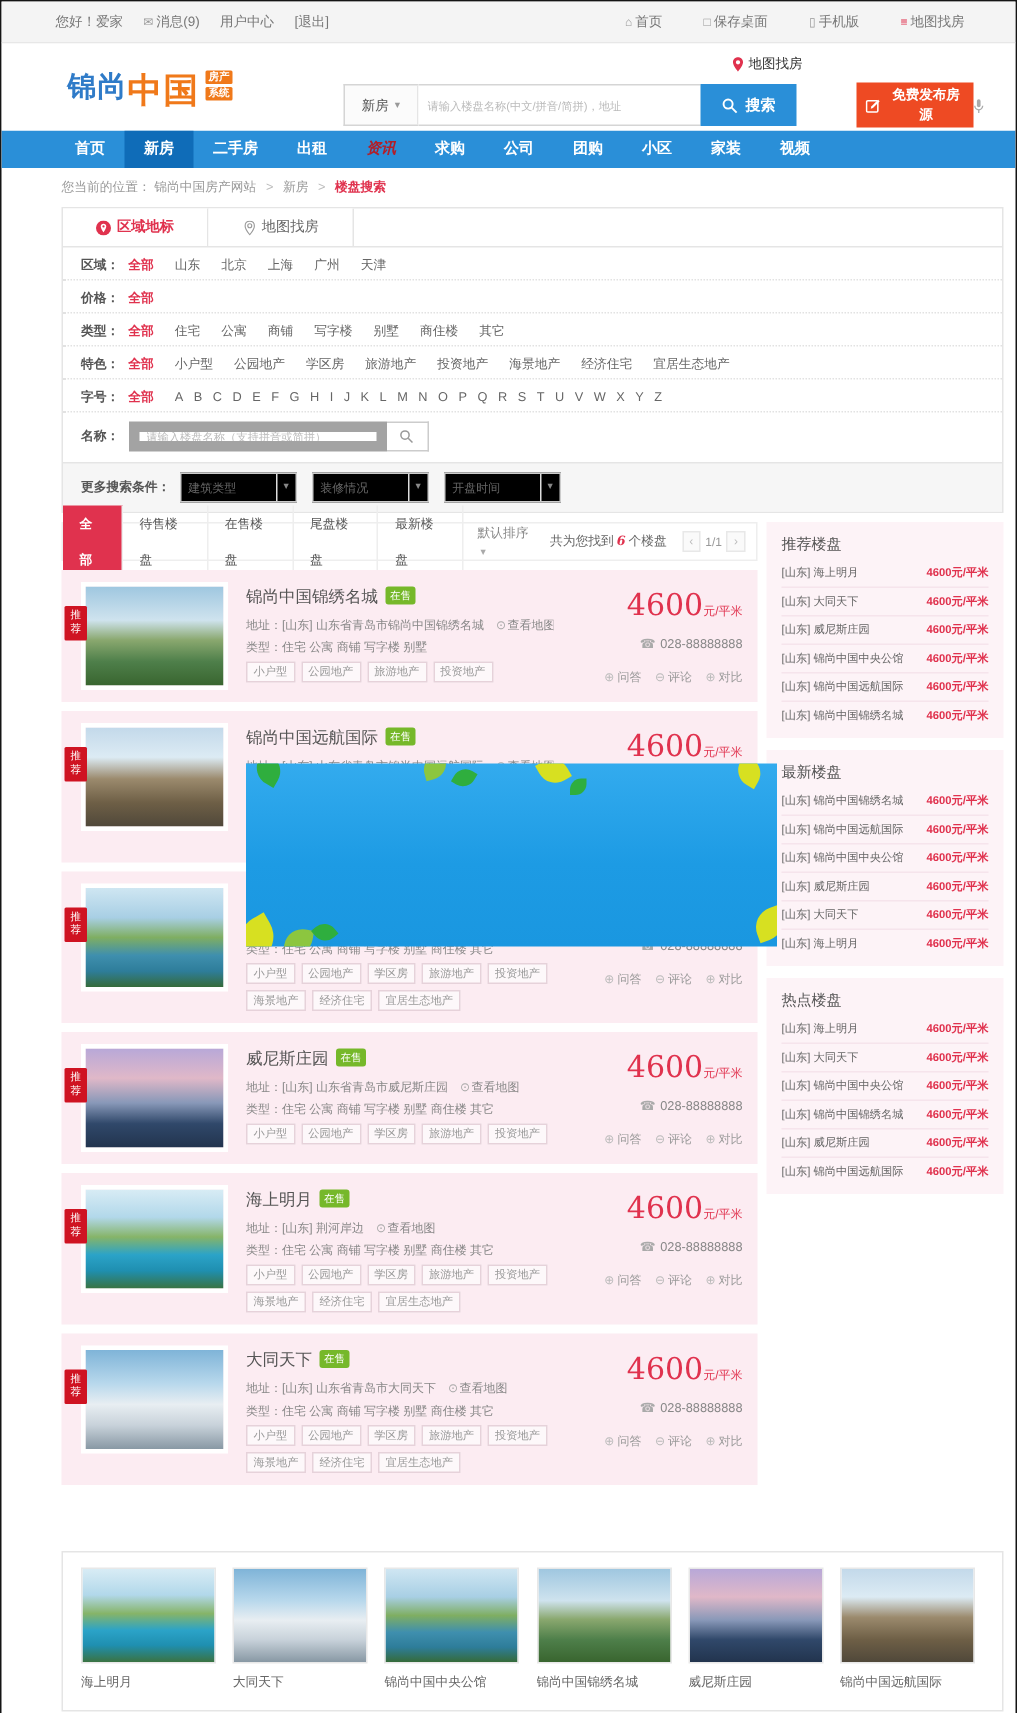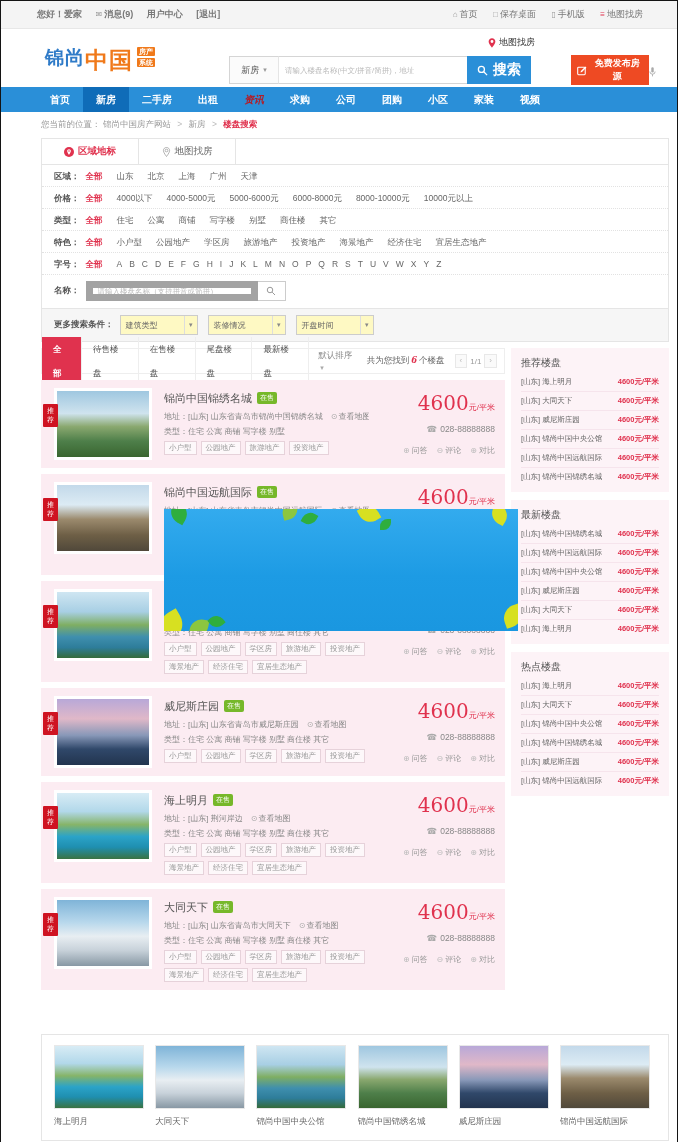--- a/index.html
+++ b/index.html
@@ -5,42 +5,42 @@
   html,body{margin:0;padding:0;background:#fff;}
   .page{position:relative;width:678px;min-height:1140px;border:1px solid #141414;background:#fff;
         font-family:"Liberation Sans","DejaVu Sans",sans-serif;overflow:hidden;box-sizing:border-box;}
   a{text-decoration:none;cursor:pointer;}
   i{font-style:normal;}
 
   
   .topbar{height:27px;background:#f4f4f4;border-bottom:1px solid #e7e7e7;display:flex;
           justify-content:space-between;align-items:center;padding:0 34px 0 36px;font-size:9px;color:#777;}
   .topbar a,.topbar span{color:#777;}
-  .tb-left>*{margin-right:11px;font-weight:bold;}
-  .tb-right a{margin-left:13px;}
+  .tb-left>*{margin-right:11px;}
+  .tb-right a{margin-left:25px;}
   .tb-ico{color:#999;margin-right:2px;font-size:8px;}
   .tb-ico.red{color:#e0324e;}
 
   
   .header{position:relative;height:58px;background:#fff;}
   .logo{position:absolute;left:44px;top:16px;display:flex;align-items:flex-start;}
   .logo .p1{font-size:19px;font-weight:bold;color:#2f7bc8;letter-spacing:1px;}
   .logo .p2{font-size:23px;font-weight:bold;color:#f0791a;letter-spacing:1px;}
   .logo-badge{display:inline-flex;flex-direction:column;margin-left:4px;gap:2px;margin-top:2px;}
   .logo-badge b{background:#f0791a;color:#fff;font-size:7px;line-height:9px;padding:0 2px;border-radius:1px;font-weight:bold;}
   .map-find{position:absolute;left:487px;top:7px;font-size:9px;color:#333;display:flex;gap:3px;align-items:center;}
   .searchwrap{position:absolute;left:228px;top:27px;display:flex;height:28px;}
   .cat-select{width:50px;border:1px solid #d5d5d5;border-right:1px solid #e5e5e5;background:#fbfbfb;
               display:flex;align-items:center;justify-content:center;gap:4px;font-size:9px;color:#555;box-sizing:border-box;}
   .cat-select i{font-size:7px;color:#999;}
   .search-input{width:188px;border:1px solid #d5d5d5;border-left:none;border-right:none;box-sizing:border-box;
                 font-size:7.5px;color:#333;padding:0 14px 0 6px;outline:none;font-family:inherit;}
   .search-input::placeholder{color:#bbb;}
   .mic{position:absolute;left:420px;top:8px;}
-  .search-btn{width:64px;background:#2a8fd8;border:none;color:#fff;font-size:14px;font-weight:bold;
+  .search-btn{width:64px;background:#2a8fd8;border:none;color:#fff;font-size:10px;font-weight:bold;
               display:flex;align-items:center;justify-content:center;gap:5px;cursor:pointer;}
   .publish-btn{position:absolute;left:570px;top:26px;height:30px;width:78px;background:#ee4a23;border:none;color:#fff;
                font-size:9px;font-weight:bold;display:flex;align-items:center;justify-content:center;gap:4px;cursor:pointer;}
 
   
   .nav{background:#2a8fd8;height:25px;display:flex;padding-left:36px;}
   .nav a{color:#fff;font-size:10px;font-weight:bold;line-height:25px;padding:0 13px;}
   .nav a.active{background:#0f6cb8;}
   .nav a.hot{color:#b21e28;font-style:italic;}
 
@@ -64,21 +64,21 @@
   .fopt{color:#666;margin-right:14px;}
   .letters .fopt{margin-right:7px;}
   .fname{display:flex;align-items:center;padding:6px 12px 7px;font-size:8.5px;}
   .nameinput{width:172px;height:20px;border:7px solid #a3a3a3;font-size:7.5px;padding:0 5px;color:#333;
              box-sizing:border-box;outline:none;font-family:inherit;}
   .nameinput::placeholder{color:#bbb;}
   .namebtn{width:28px;height:20px;border:1px solid #ccc;border-left:none;background:#fff;
            display:flex;align-items:center;justify-content:center;cursor:pointer;}
   .fmore{background:#f6f6f6;border-top:1px solid #e5e5e5;padding:6px 12px;display:flex;align-items:center;
          font-size:8.5px;color:#555;font-weight:bold;}
-  .fsel{margin-right:10px;width:78px;height:20px;border:1px solid #ccc;background:#fef9c3;display:flex;
+  .fsel{margin-right:10px;width:78px;height:20px;border:1px solid #ccc;background:#000000;display:flex;
         align-items:center;justify-content:space-between;padding:0 0 0 5px;font-weight:normal;color:#666;font-size:8px;box-sizing:border-box;}
   .fsel i{color:#888;font-size:7px;border-left:1px solid #ddd;padding:0 4px;line-height:18px;}
 
   
   .main{display:flex;margin:0 8px 0 40px;gap:6px;align-items:flex-start;}
   .listcol{flex:1;min-width:0;}
   .listtabs{display:flex;align-items:center;border:1px solid #eee;background:#fff;height:24px;font-size:8.5px;color:#555;}
   .ltab{padding:0 11px;line-height:24px;border-right:1px solid #eee;color:#555;}
   .ltab.active{background:#e0324e;color:#fff;font-weight:bold;}
   .lsort{padding:0 9px;color:#888;}
@@ -254,28 +254,20 @@
           <a class="fopt">山东</a>
           <a class="fopt">北京</a>
           <a class="fopt">上海</a>
           <a class="fopt">广州</a>
           <a class="fopt">天津</a>
         </span>
     </div>
     <div class="frow">
       <span class="flabel">价格：</span>
       <a class="fall">全部</a>
-      <span class="fopts">
-          <a class="fopt">4000以下</a>
-          <a class="fopt">4000-5000元</a>
-          <a class="fopt">5000-6000元</a>
-          <a class="fopt">6000-8000元</a>
-          <a class="fopt">8000-10000元</a>
-          <a class="fopt">10000元以上</a>
-        </span>
     </div>
     <div class="frow">
       <span class="flabel">类型：</span>
       <a class="fall">全部</a>
       <span class="fopts">
           <a class="fopt">住宅</a>
           <a class="fopt">公寓</a>
           <a class="fopt">商铺</a>
           <a class="fopt">写字楼</a>
           <a class="fopt">别墅</a>

